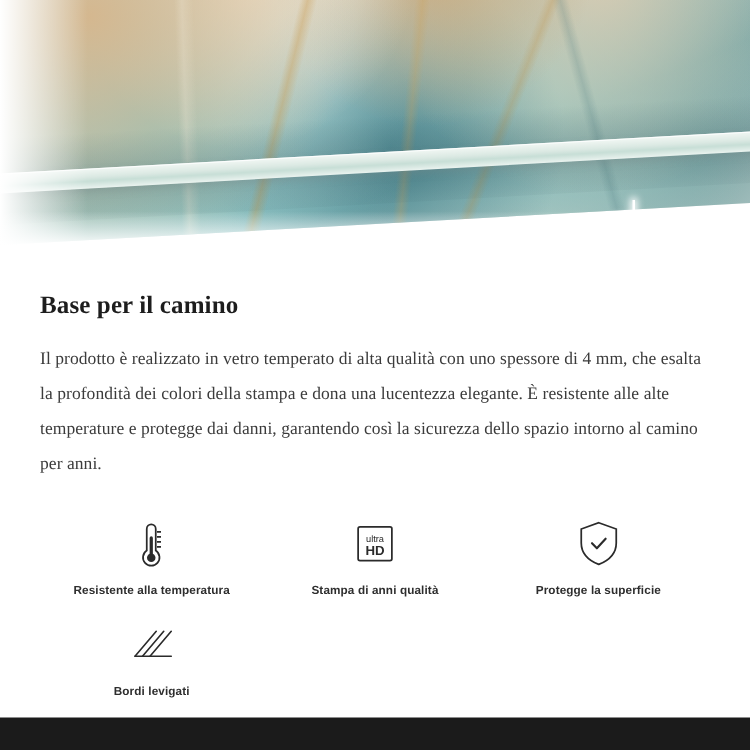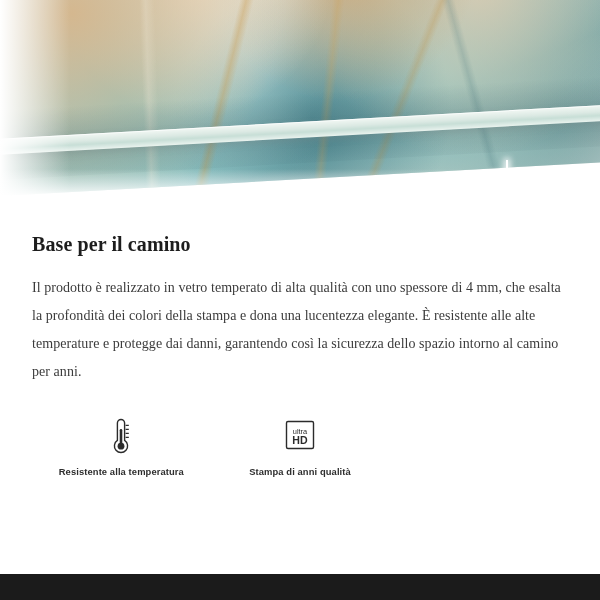--- a/index.html
+++ b/index.html
@@ -220,21 +220,41 @@
         <div class="feature-icon">
           <svg width="40" height="40" viewBox="0 0 40 40" fill="none">
             <rect x="6.5" y="6.5" width="27" height="27" rx="1.5" stroke="#2b2b2b" stroke-width="1.4"></rect>
             <text x="20" y="18.6" text-anchor="middle" font-family="Liberation Sans, sans-serif" font-size="7.4" fill="#2b2b2b">ultra</text>
             <text x="20" y="29.2" text-anchor="middle" font-family="Liberation Sans, sans-serif" font-size="10.6" font-weight="bold" fill="#2b2b2b">HD</text>
           </svg>
         </div>
         <div class="feature-label">Stampa di anni qualità</div>
       </div>
 
-
-
+      <div class="feature">
+        <div class="feature-icon">
+          <svg width="38" height="44" viewBox="0 0 38 44" fill="none" stroke="#2b2b2b" stroke-width="1.4">
+            <path d="M19 5.2 33 10.2v11.1c0 8.4-5.7 13.9-14 17.2-8.3-3.3-14-8.8-14-17.2V10.2z"></path>
+            <path d="M13.6 21.6l3.9 4 7-7.6" stroke-width="1.7" stroke-linecap="round" stroke-linejoin="round"></path>
+          </svg>
+        </div>
+        <div class="feature-label">Protegge la superficie</div>
+      </div>
+
+
+      <div class="feature">
+        <div class="feature-icon">
+          <svg width="40" height="34" viewBox="0 0 40 34" fill="none" stroke="#2b2b2b" stroke-width="1.3" stroke-linecap="round">
+            <path d="M7 26 24 6"></path>
+            <path d="M13 26 30 6"></path>
+            <path d="M19 26 36 6"></path>
+            <path d="M7 26h29"></path>
+          </svg>
+        </div>
+        <div class="feature-label">Bordi levigati</div>
+      </div>
 
 
     </div>
   </div>
 
   <div class="bottom-bar"></div>
 </div>
 
 </body></html>

